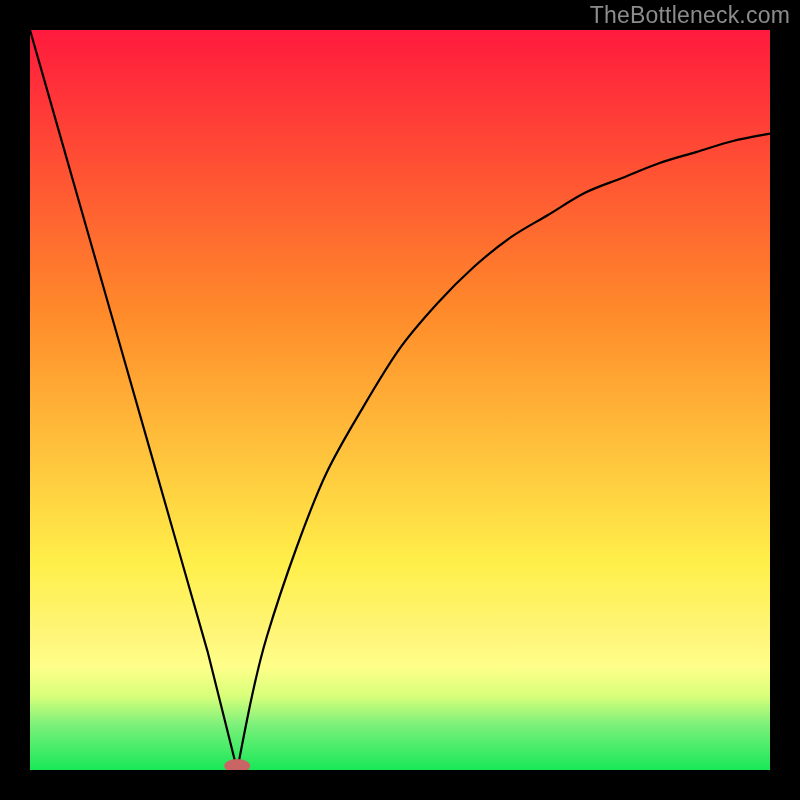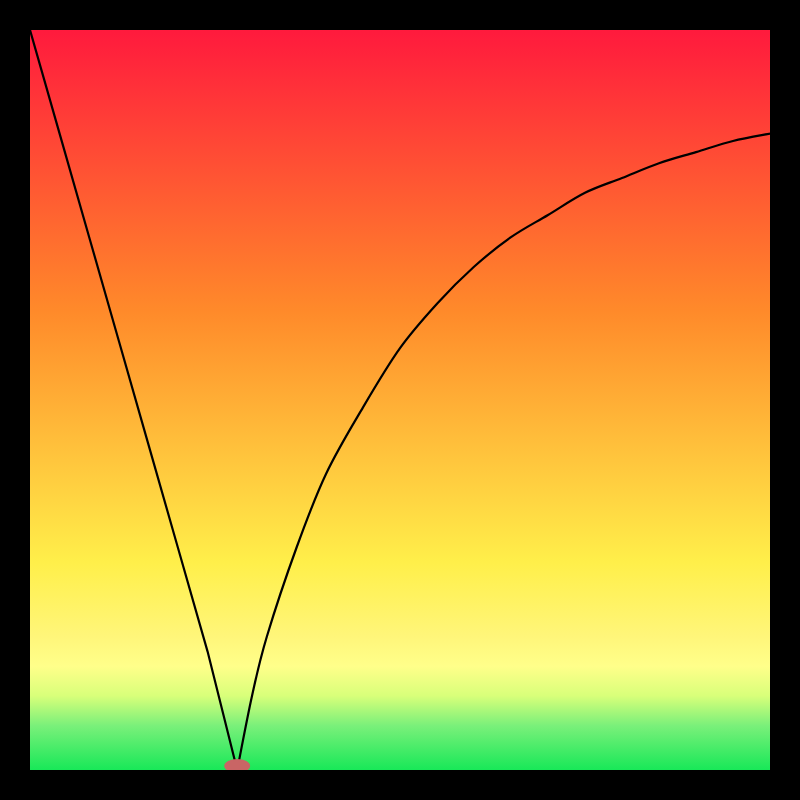--- a/index.html
+++ b/index.html
@@ -36,20 +36,21 @@
   }
   .marker-ellipse {
     fill: #c96565;
     stroke: none;
   }
 </style>
 </head>
 <body>
 
 <div class="frame">
+  <div class="watermark">TheBottleneck.com</div>
 
   <svg class="plot" viewBox="0 0 740 740" preserveAspectRatio="none">
     <defs>
       <linearGradient id="heat" x1="0" y1="0" x2="0" y2="1">
         <stop id="g0" offset="0%" stop-color="#ff1a3d"></stop>
         <stop id="g1" offset="38%" stop-color="#ff8a2a"></stop>
         <stop id="g2" offset="72%" stop-color="#ffef4a"></stop>
         <stop id="g3" offset="82%" stop-color="#fff67a"></stop>
         <stop id="g4" offset="86%" stop-color="#ffff8a"></stop>
         <stop id="g5" offset="90%" stop-color="#d8ff7a"></stop>

